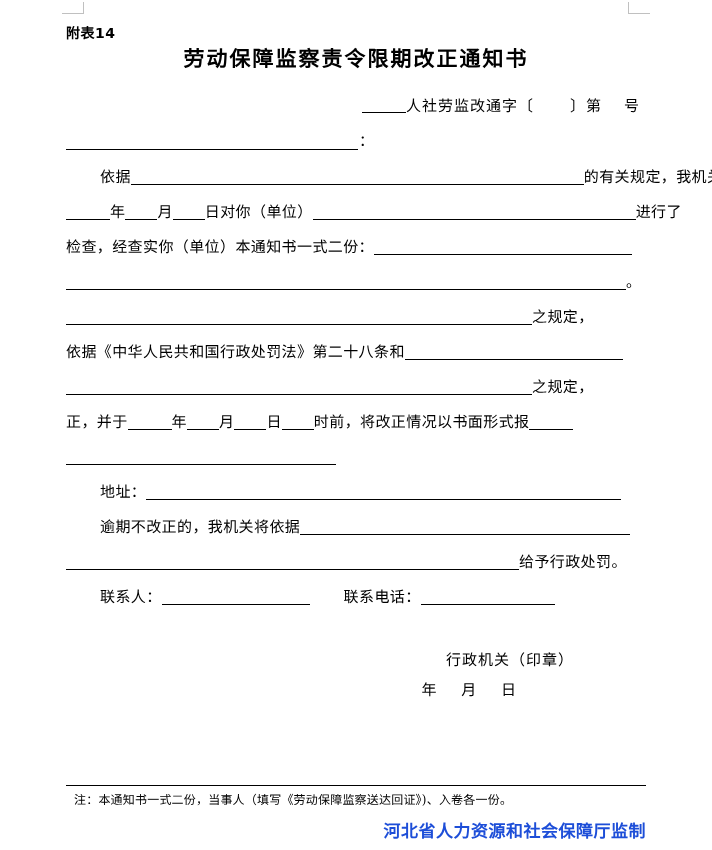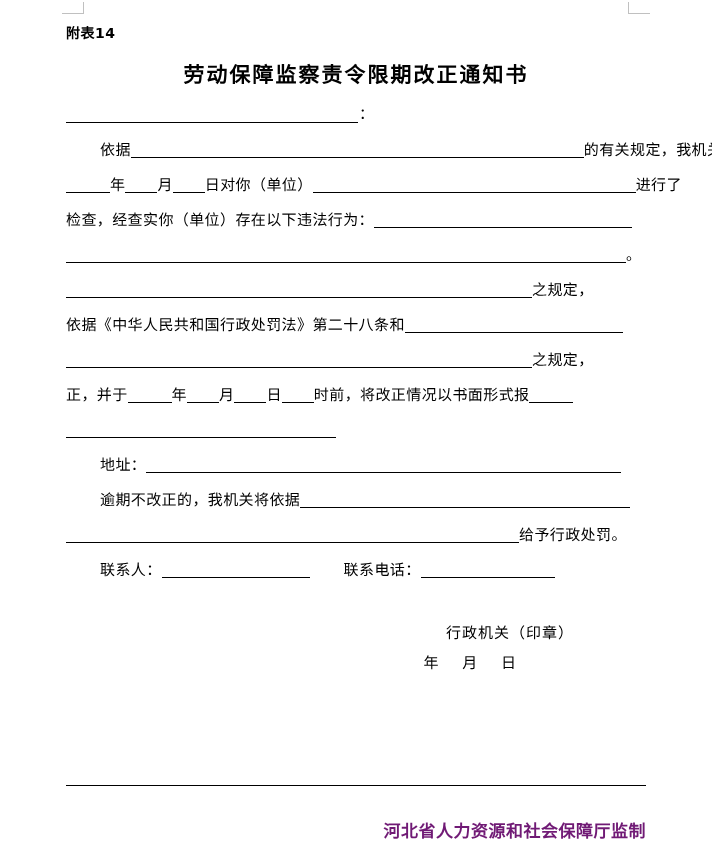--- a/index.html
+++ b/index.html
@@ -58,21 +58,20 @@
     font-size: 14px;
     margin-top: 22px;
     letter-spacing: 0.5px;
   }
 
   .doc-title {
     text-align: center;
     font-size: 21px;
     font-weight: bold;
     letter-spacing: 2px;
-    margin-top: 16px;
     font-family: "DejaVu Serif", "Liberation Serif", serif;
   }
 
   .doc-number {
     margin-top: 22px;
     text-align: right;
     font-size: 15px;
     letter-spacing: 1px;
     padding-right: 6px;
   }
@@ -135,21 +134,20 @@
   .ln-w12 { width: 134px; }
 
   
   .sign-block {
     margin-top: 30px;
     font-size: 15px;
     text-align: right;
     padding-right: 72px;
     line-height: 30px;
     letter-spacing: 1px;
-    font-family: Liberation Serif, serif;
   }
   .sign-date { padding-right: 48px; letter-spacing: 10px; }
 
   
   .footer-rule {
     position: absolute;
     left: 66px;
     top: 785px;
     width: 580px;
     height: 1px;
@@ -183,33 +181,36 @@
 
   <div class="corner-mark tl"></div>
   <div class="corner-mark tr"></div>
 
   <div class="content">
 
     <div class="attach-label">附表14</div>
 
     <div class="doc-title">劳动保障监察责令限期改正通知书</div>
 
+    <div class="doc-number">
+      <span class="u-short"></span><span>人社劳监改通字</span><span>〔</span><span class="gap-sm"></span><span>〕</span><span>第</span><span class="gap-xs"></span><span>号</span>
+    </div>
 
     <div class="recipient-line">
       <span class="fill"></span>
         <span class="colon">：</span>
     </div>
 
     <div class="body-text">
 
       <p><span class="indent"></span><span>依据</span><span class="ln ln-w4"></span><span>的有关规定，我机关于</span></p>
 
       <p><span class="ln ln-s"></span><span>年</span><span class="ln ln-xs"></span><span>月</span><span class="ln ln-xs"></span><span>日对你（单位）</span><span class="ln ln-w9"></span><span>进行了</span></p>
 
-      <p><span>检查，经查实你（单位）存在以下违法行为：</span><span class="ln ln-xxl"></span></p>
+      <p><span>检查，经查实你（单位）本通知书一式二份：</span><span class="ln ln-xxl"></span></p>
 
       <p><span class="ln ln-full"></span><span>。</span></p>
 
 
       <p><span class="ln ln-w5"></span><span>之规定，</span></p>
 
       <p><span>依据《中华人民共和国行政处罚法》第二十八条和</span><span class="ln ln-xl"></span></p>
 
       <p><span class="ln ln-w5"></span><span>之规定，</span></p>
 
@@ -229,15 +230,16 @@
     </div>
 
     <div class="sign-block">
       <div>行政机关（印章）</div>
       <div class="sign-date">年   月   日</div>
     </div>
 
   </div>
 
   <div class="footer-rule"></div>
-  <div class="footer-brand" style="color: #701a75;">河北省人力资源和社会保障厅监制</div>
+  <div class="footer-note">注：本通知书一式二份，当事人（填写《劳动保障监察送达回证》)、入卷各一份。</div>
+  <div class="footer-brand" style="color: #1d4ed8;">河北省人力资源和社会保障厅监制</div>
 
 </div>
 
 </body></html>

